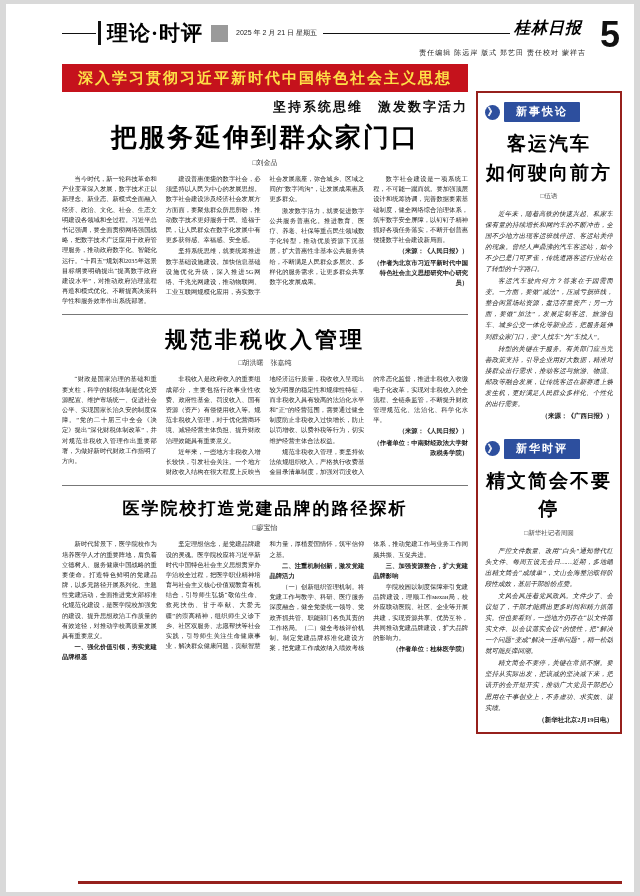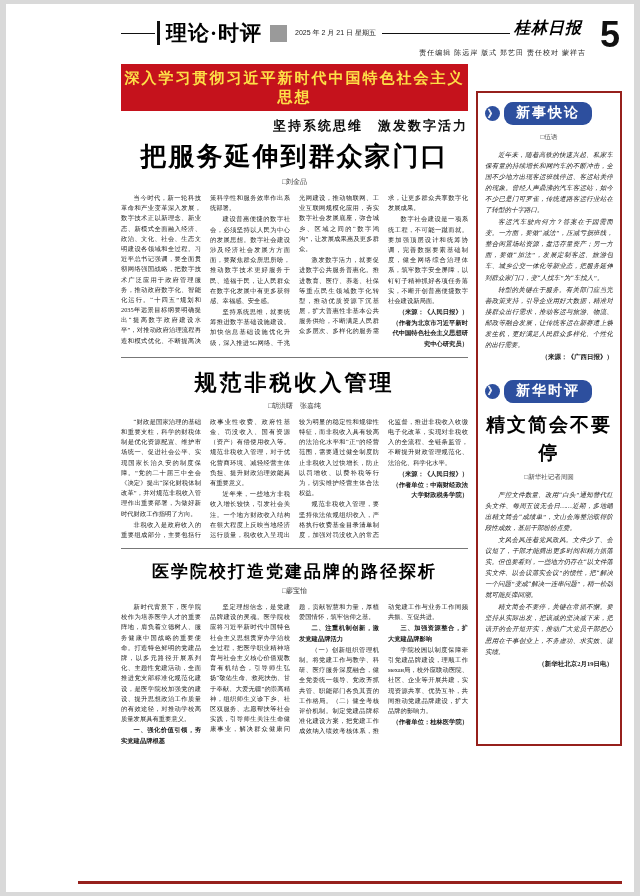--- a/index.html
+++ b/index.html
@@ -1,17 +1,17 @@
 <!DOCTYPE html>
 <html><head>
 <meta charset="utf-8">
 <style>
   html,body{margin:0;padding:0;}
   body{width:640px;height:896px;background:#d9d9d9;font-family:"Liberation Serif","DejaVu Serif",serif;position:relative;overflow:hidden;}
-  .page{position:absolute;top:4px;left:6px;right:6px;bottom:4px;background:#ffffff;padding:14px 12px 8px 115px;box-sizing:border-box;overflow:hidden;}
+  .page{position:absolute;top:4px;left:6px;right:6px;bottom:4px;background:#ffffff;padding:14px 12px 8px 56px;box-sizing:border-box;overflow:hidden;}
 
   
   .header{position:relative;height:46px;}
   .header-row{display:flex;align-items:center;height:30px;}
   .hline-short{width:34px;height:1px;background:#111;}
   .vbar{width:3px;height:24px;background:#111;margin:0 6px 0 2px;}
   .edition-title{font-size:21px;font-weight:bold;color:#000;letter-spacing:1px;white-space:nowrap;}
   .gray-square{width:17px;height:17px;background:#9a9a9a;margin:0 8px 0 8px;}
   .date-text{font-size:7px;color:#222;font-family:"Liberation Sans",sans-serif;white-space:nowrap;margin-right:6px;}
   .hline-long{flex:1;height:1px;background:#111;margin-right:112px;}
@@ -36,21 +36,21 @@
   .cols4 p.sub{font-weight:bold;text-indent:2em;}
   .cols4 p.src{font-weight:bold;text-indent:0;text-align:right;}
   .art1-body{max-height:224px;}
   .art2-body{max-height:192px;}
   .art3-body{max-height:204px;}
   .divider{border:none;border-top:1px solid #777;margin:8px 0 0;}
 
   
   .badge{display:flex;align-items:center;gap:4px;margin:2px 0 8px;}
   .badge-circle{width:15px;height:15px;border-radius:50%;background:#2d4f9e;color:#fff;font-size:10px;font-weight:bold;display:flex;align-items:center;justify-content:center;line-height:1;}
-  .badge-pill{background:#2d4f9e;color:#fff;font-size:14px;font-weight:bold;letter-spacing:2px;padding:2px 12px 3px;border-radius:9px;font-family:"Liberation Sans",sans-serif;}
+  .badge-pill{background:#2d4f9e;color:#fff;font-size:11px;font-weight:bold;letter-spacing:2px;padding:2px 12px 3px;border-radius:1px;font-family:"Liberation Sans",sans-serif;}
   .r-title{text-align:center;font-size:19px;font-weight:bold;color:#000;line-height:1.5;letter-spacing:2px;margin:2px 0;}
   .r-byline{text-align:center;font-size:6.5px;color:#444;margin:5px 0 7px;font-family:"Liberation Sans",sans-serif;}
   .r-body{font-size:6.5px;line-height:1.7;text-align:justify;color:#222;font-style:italic;overflow:hidden;}
   .r-body p{margin:0 0 1px;text-indent:2em;}
   .r-body p.src{font-weight:bold;font-style:normal;text-indent:0;text-align:right;}
   .sec-a-body{max-height:352px;}
   .sec-b-body{max-height:212px;}
   .r-sep{height:1px;background:#96201c;margin:8px -7px 8px;opacity:0;}
 
   .bottom-rule{position:absolute;left:72px;right:12px;bottom:8px;height:3px;background:#96201c;}
@@ -129,20 +129,24 @@
 
     </div>
 
     <div class="right-box">
 
       <section>
         <div class="badge">
           <span class="badge-circle">》</span>
           <span class="badge-pill">新事快论</span>
         </div>
+        <div class="r-title">
+          <span>客运汽车</span><br>
+          <span>如何驶向前方</span>
+        </div>
         <div class="r-byline">□伍语</div>
         <div class="r-body sec-a-body">
             <p>近年来，随着高铁的快速兴起、私家车保有量的持续增长和网约车的不断冲击，全国不少地方出现客运班线停运、客运站关停的现象。曾经人声鼎沸的汽车客运站，如今不少已是门可罗雀，传统道路客运行业站在了转型的十字路口。</p>
             <p>客运汽车驶向何方？答案在于因需而变。一方面，要做“减法”，压减亏损班线，整合闲置场站资源，盘活存量资产；另一方面，要做“加法”，发展定制客运、旅游包车、城乡公交一体化等新业态，把服务延伸到群众家门口，变“人找车”为“车找人”。</p>
             <p>转型的关键在于服务。有关部门应当完善政策支持，引导企业用好大数据，精准对接群众出行需求，推动客运与旅游、物流、邮政等融合发展，让传统客运在新赛道上焕发生机，更好满足人民群众多样化、个性化的出行需要。</p>
             <p class="src">（来源：《广西日报》）</p>
           </div>
       </section>
 
       <div class="r-sep"></div>

